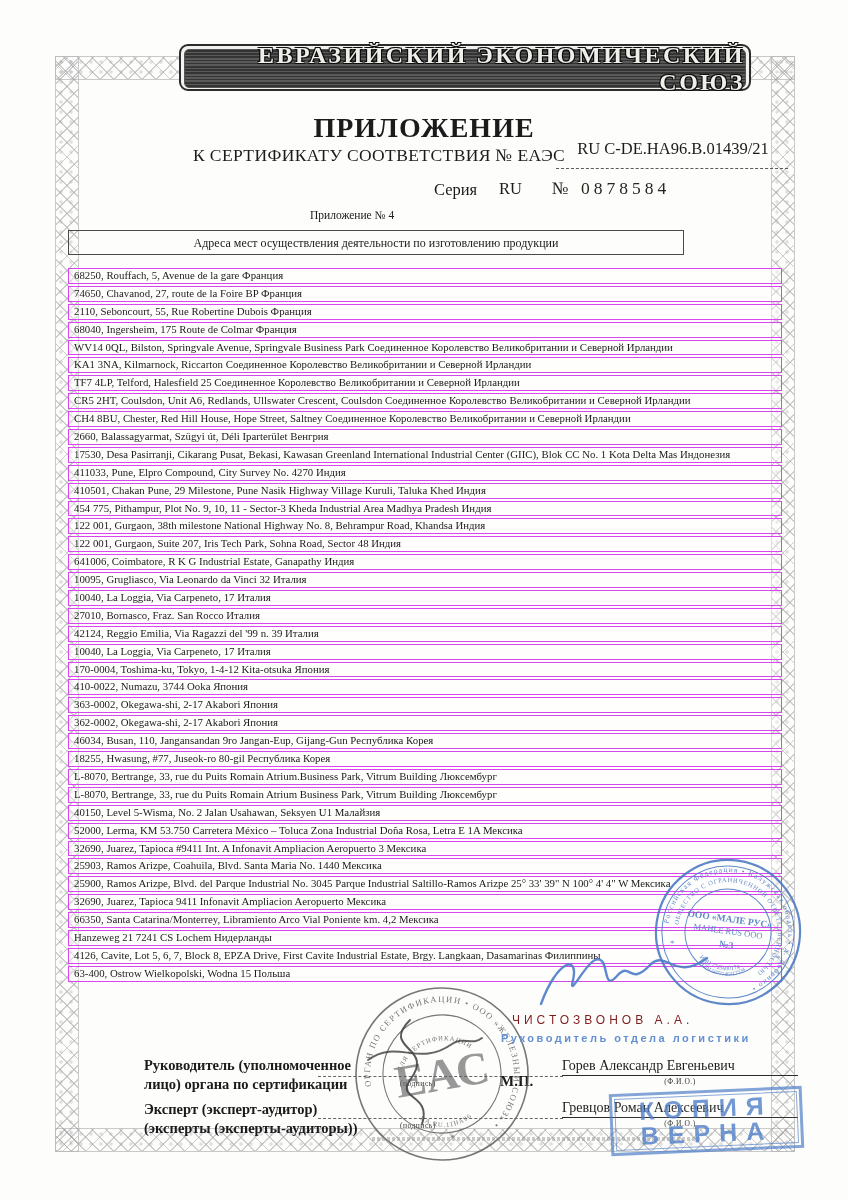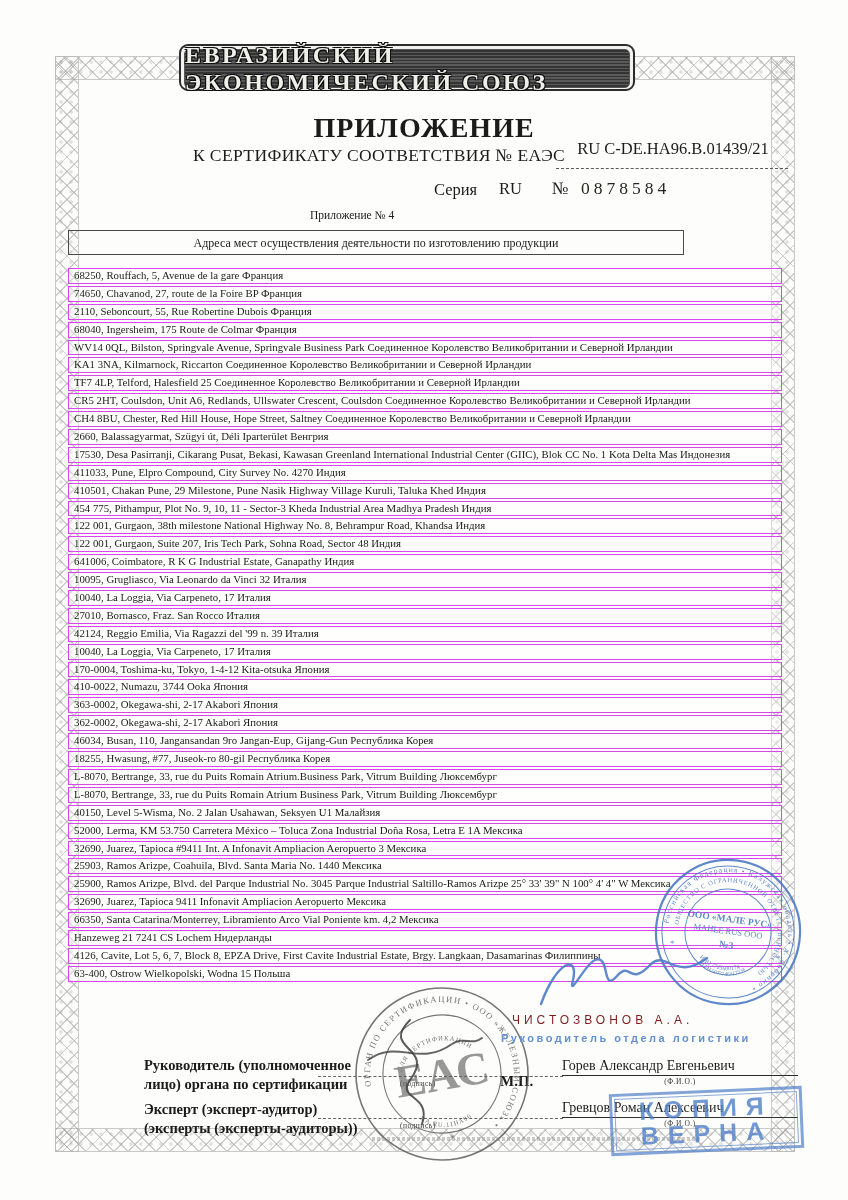--- a/index.html
+++ b/index.html
@@ -13,22 +13,22 @@
       repeating-linear-gradient(-45deg, rgba(140,140,140,.55) 0 1.3px, transparent 1.3px 10px),
       radial-gradient(circle, rgba(150,150,150,.35) 1.4px, transparent 2.2px);
     background-size:auto,auto,10px 10px;
     border:1px solid #b8b8b8;}
   .frame.top{left:55px;top:56px;width:738px;height:22px;}
   .frame.bottom{left:55px;top:1128px;width:738px;height:22px;}
   .frame.left{left:55px;top:56px;width:22px;height:1094px;}
   .frame.right{left:771px;top:56px;width:22px;height:1094px;}
 
   
-  .banner{position:absolute;left:179px;top:44px;width:456px;height:47px;box-sizing:border-box;
-    border:2px solid #2c2c2c;border-radius:9px;padding:3px;background:#f2f2ee;z-index:4;}
+  .banner{position:absolute;left:179px;top:44px;width:572px;height:47px;box-sizing:border-box;
+    border:2px solid #2c2c2c;border-radius:9px;padding:3px;background:#f2f2ee;z-index:4;text-align:right;}
   .banner-inner{height:100%;border-radius:5px;border:1px solid #555;
     background:repeating-linear-gradient(180deg,#343434 0 1.6px,#5a5a5a 1.6px 3.2px);
     display:flex;align-items:center;justify-content:center;}
   .banner-inner span{font-weight:bold;font-size:24px;letter-spacing:2.5px;color:#efefe9;
     text-shadow:1px 1px 0 #0d0d0d,-1px -1px 0 #0d0d0d,1px -1px 0 #0d0d0d,-1px 1px 0 #0d0d0d;}
 
   .doc-title{position:absolute;left:0;top:112px;width:848px;text-align:center;
     font-size:28px;font-weight:bold;letter-spacing:1px;}
   .cert-label{position:absolute;left:193px;top:145px;font-size:17.5px;font-weight:normal;letter-spacing:.4px;}
   .cert-number{position:absolute;left:557px;top:139px;width:232px;text-align:center;font-size:16.5px;}

